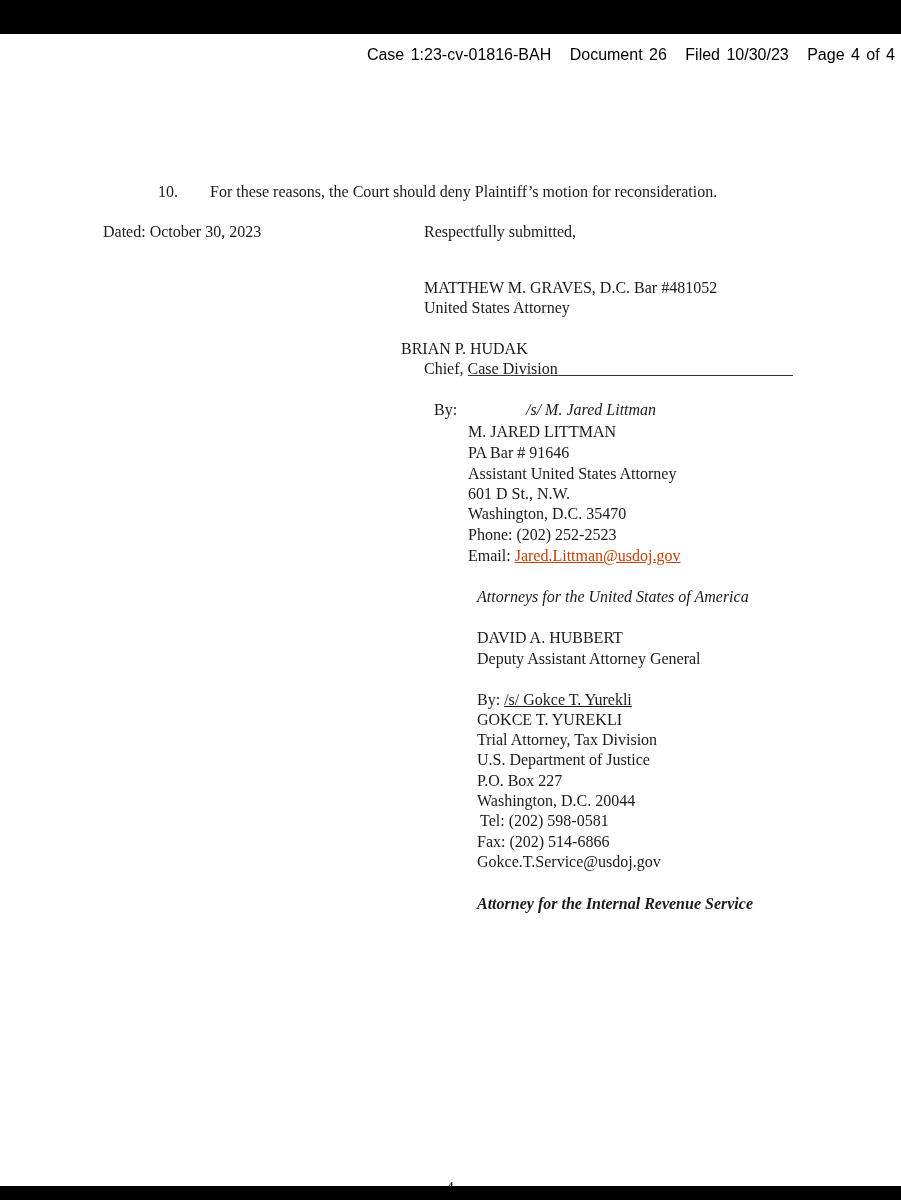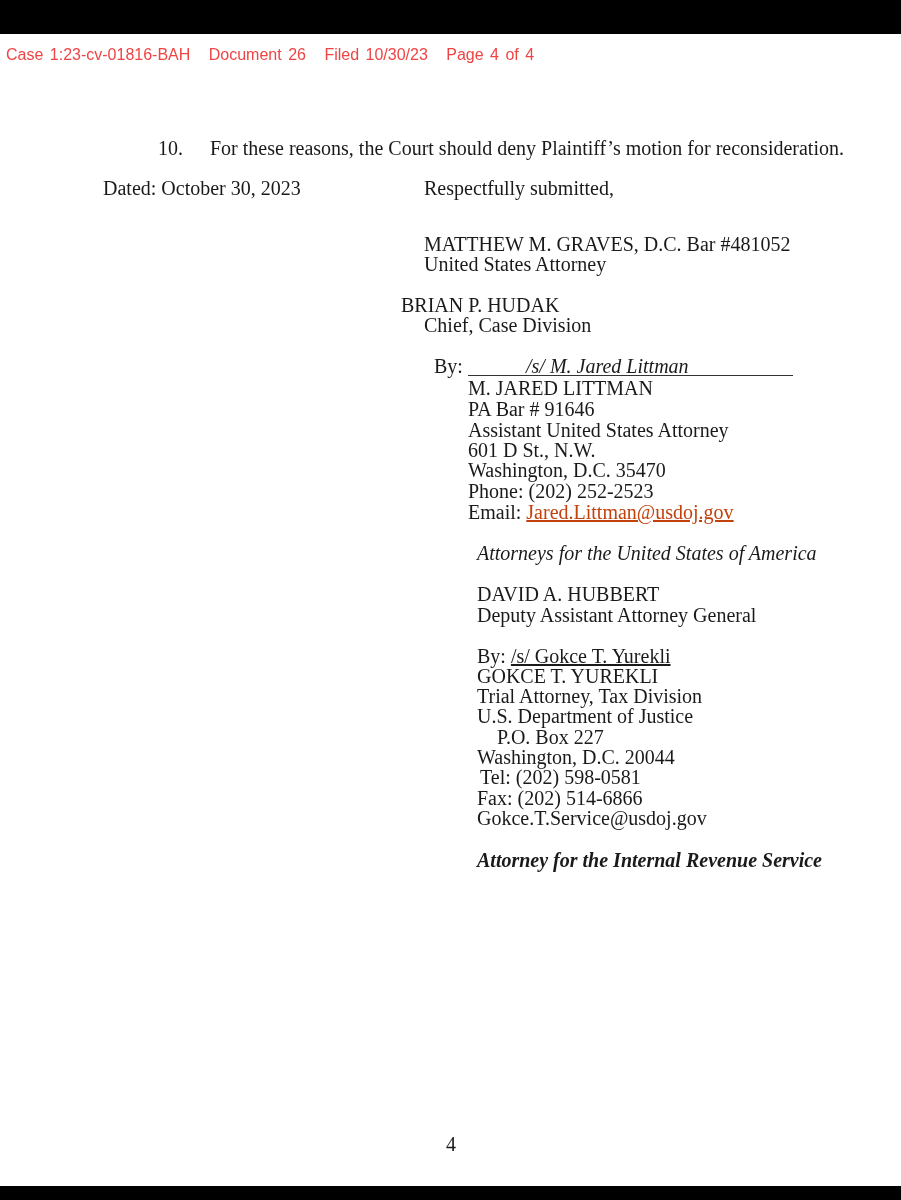--- a/index.html
+++ b/index.html
@@ -5,26 +5,26 @@
   html, body { margin: 0; padding: 0; }
   body {
     width: 901px; height: 1200px; position: relative; overflow: hidden;
     background: #ffffff;
     font-family: "Liberation Serif", serif;
     color: #1a1a1a;
   }
   .bar-top { position: absolute; left: 0; top: 0; width: 901px; height: 34px; background: #000; }
   .bar-bottom { position: absolute; left: 0; top: 1186px; width: 901px; height: 14px; background: #000; }
   .header-line {
-    position: absolute; top: 46px; left: 0; width: 901px; text-align: left;
-    font-family: "Liberation Sans", sans-serif; font-size: 16px; color: #ef4444;
+    position: absolute; top: 46px; left: 0; width: 901px; text-align: right;
+    font-family: "Liberation Sans", sans-serif; font-size: 16px; color: #000000;
     word-spacing: 2px;
   }
   .header-line span { margin: 0 6px; }
-  .t { position: absolute; font-size: 20px; line-height: 20px; white-space: nowrap; }
+  .t { position: absolute; font-size: 16px; line-height: 20px; white-space: nowrap; margin-top: 44px; }
   .i { font-style: italic; }
   .link { color: #c2410c; text-decoration: underline; }
   .sigline {
     position: absolute; left: 468px; top: 356px; width: 325px; height: 19px;
     border-bottom: 1px solid #333;
   }
   .u { text-decoration: underline; }
 </style>
 </head>
 <body>
@@ -67,21 +67,21 @@
 
 <div class="t" style="left:477px; top:584px;">DAVID A. HUBBERT</div>
 <div class="t" style="left:477px; top:605px;">Deputy Assistant Attorney General</div>
 
 <div class="t" style="left:477px; top:646px;">
   <span>By: </span><span class="u">/s/ Gokce T. Yurekli</span>
 </div>
 <div class="t" style="left:477px; top:666px;">GOKCE T. YUREKLI</div>
 <div class="t" style="left:477px; top:686px;">Trial Attorney, Tax Division</div>
 <div class="t" style="left:477px; top:706px;">U.S. Department of Justice</div>
-<div class="t" style="left:497px; top:727px;">P.O. Box 227</div>
+<div class="t" style="left:477px; top:727px;">P.O. Box 227</div>
 <div class="t" style="left:477px; top:747px;">Washington, D.C. 20044</div>
 <div class="t" style="left:480px; top:767px;">Tel: (202) 598-0581</div>
 <div class="t" style="left:477px; top:788px;">Fax: (202) 514-6866</div>
 <div class="t" style="left:477px; top:808px;">Gokce.T.Service@usdoj.gov</div>
 
 <div class="t i" style="left:477px; top:850px;font-weight:bold;">Attorney for the Internal Revenue Service</div>
 
 <div class="t" style="left:446px; top:1134px;">4</div>
 
 <div class="bar-bottom"></div>

